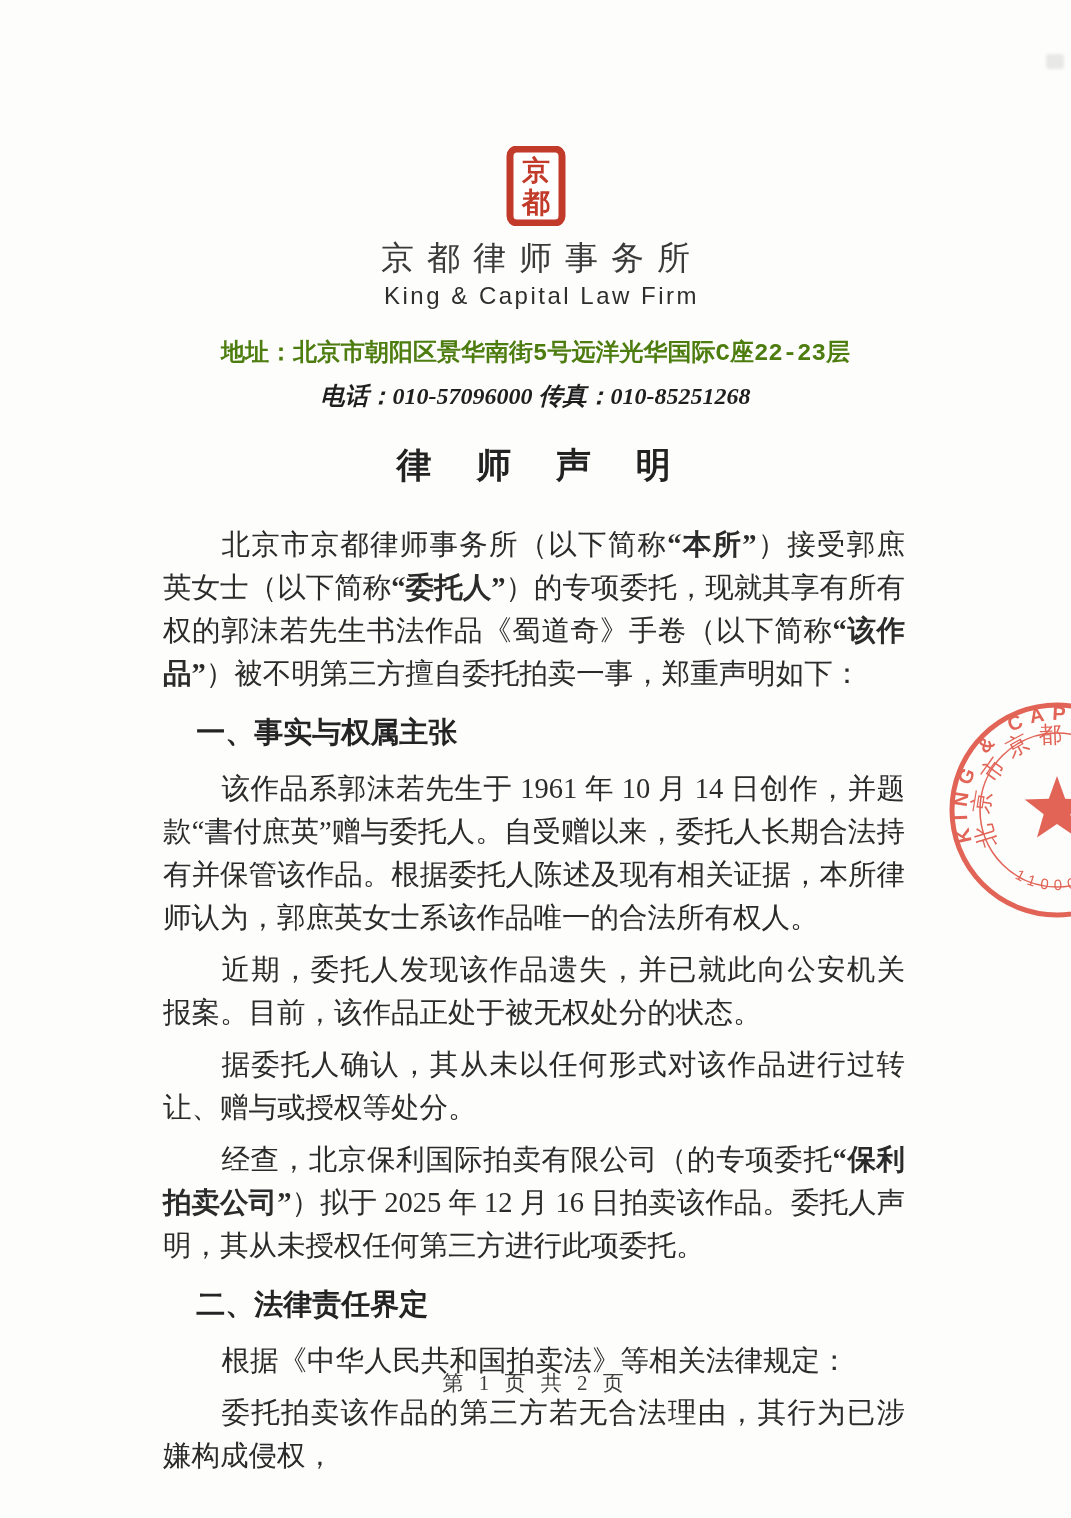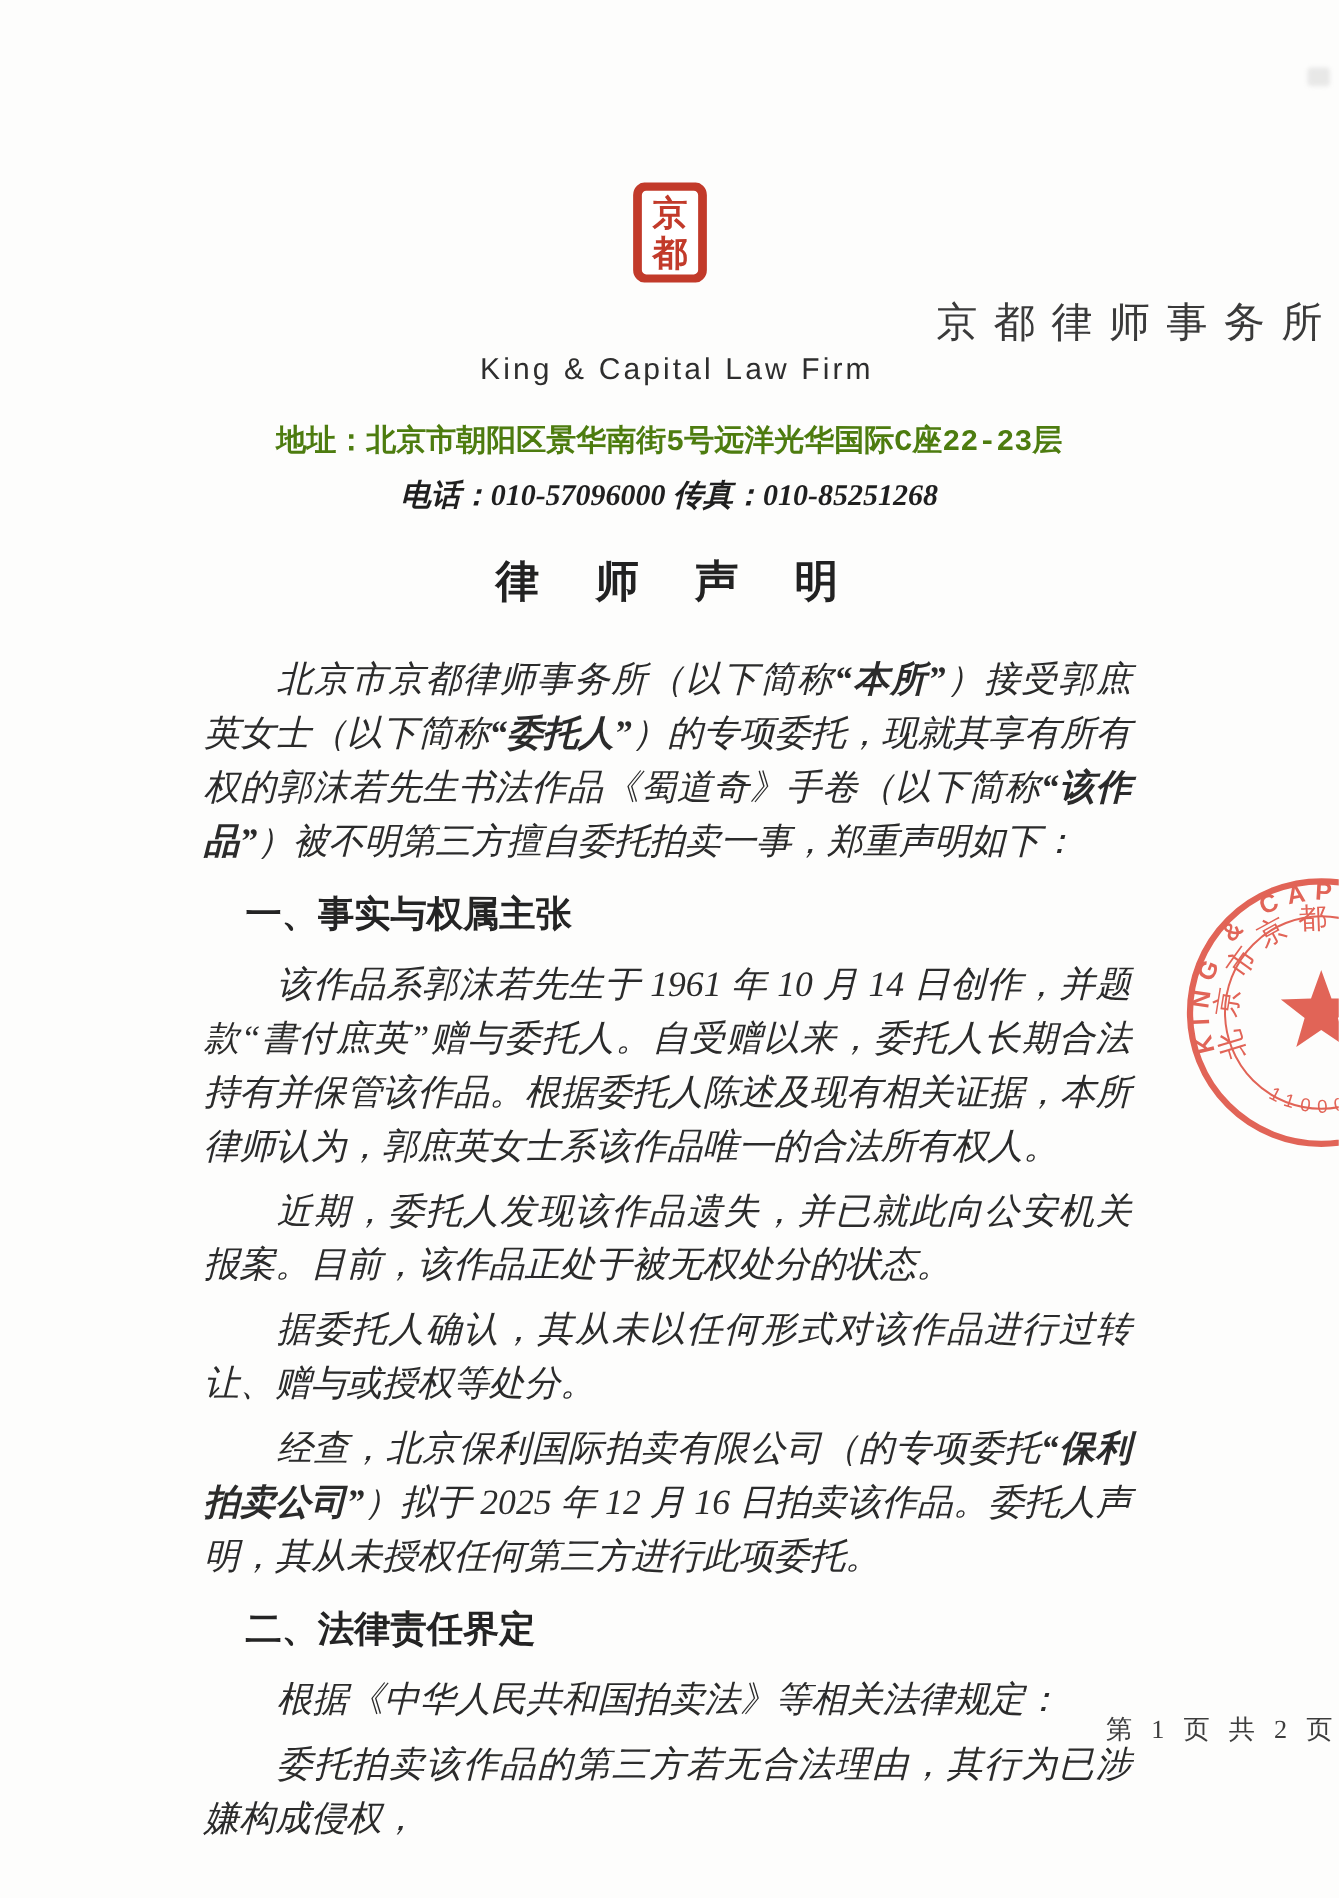--- a/index.html
+++ b/index.html
@@ -11,47 +11,47 @@
     font-family:"Liberation Serif","DejaVu Serif",serif;
     color:#2b2b2b;
   }
   .doc{position:relative;width:1071px;height:1518px;overflow:hidden;}
 
   
   .header{padding-top:146px;text-align:center;}
   .seal-logo{display:block;margin:0 auto;}
   .firm-cn{
     margin-top:10px;font-size:33px;letter-spacing:13px;padding-left:13px;
-    color:#3a3a3a;font-weight:500;text-align:right;
+    color:#3a3a3a;font-weight:500;
   }
   .firm-en{
     margin-top:1px;font-size:24px;letter-spacing:2.5px;color:#2e2e2e;
     font-family:Liberation Sans, sans-serif;
     margin-left:12px;
   }
   .addr-line{margin-top:26px;font-size:24px;font-weight:bold;color:#4d7c0f;font-family:Liberation Mono, monospace;}
   .phone-line{margin-top:12px;font-size:24px;font-weight:bold;color:#1f1f1f;font-style:italic;}
   .doc-title{
     margin-top:30px;font-size:35px;font-weight:bold;color:#222;
     letter-spacing:18px;padding-left:14px;
   }
 
   
   .body-text{
     width:742px;margin:34px 0 0 163px;
     font-size:28.5px;line-height:43px;text-align:justify;
   }
-  .para{margin:9px 0;text-indent:2.05em;font-style:italic;}
+  .para{margin:9px 0;text-indent:2.05em;}
   .sec-heading{margin:16px 0 13px;text-indent:1.15em;font-weight:bold;font-size:29px;color:#242424;}
   .b{font-weight:bold;}
 
   
   .footer{
     position:absolute;top:1369px;left:0;width:100%;
-    text-align:right;font-size:21px;letter-spacing:5px;color:#3d3d3d;
+    text-align:center;font-size:21px;letter-spacing:5px;color:#3d3d3d;
   }
 
   
   .round-stamp{position:absolute;left:907px;top:660px;opacity:.86;pointer-events:none;}
   .scan-artifact{
     position:absolute;left:1046px;top:54px;width:18px;height:15px;
     background:#cfcfcf;opacity:.45;border-radius:3px;filter:blur(1.5px);
   }
 </style>
 </head>

